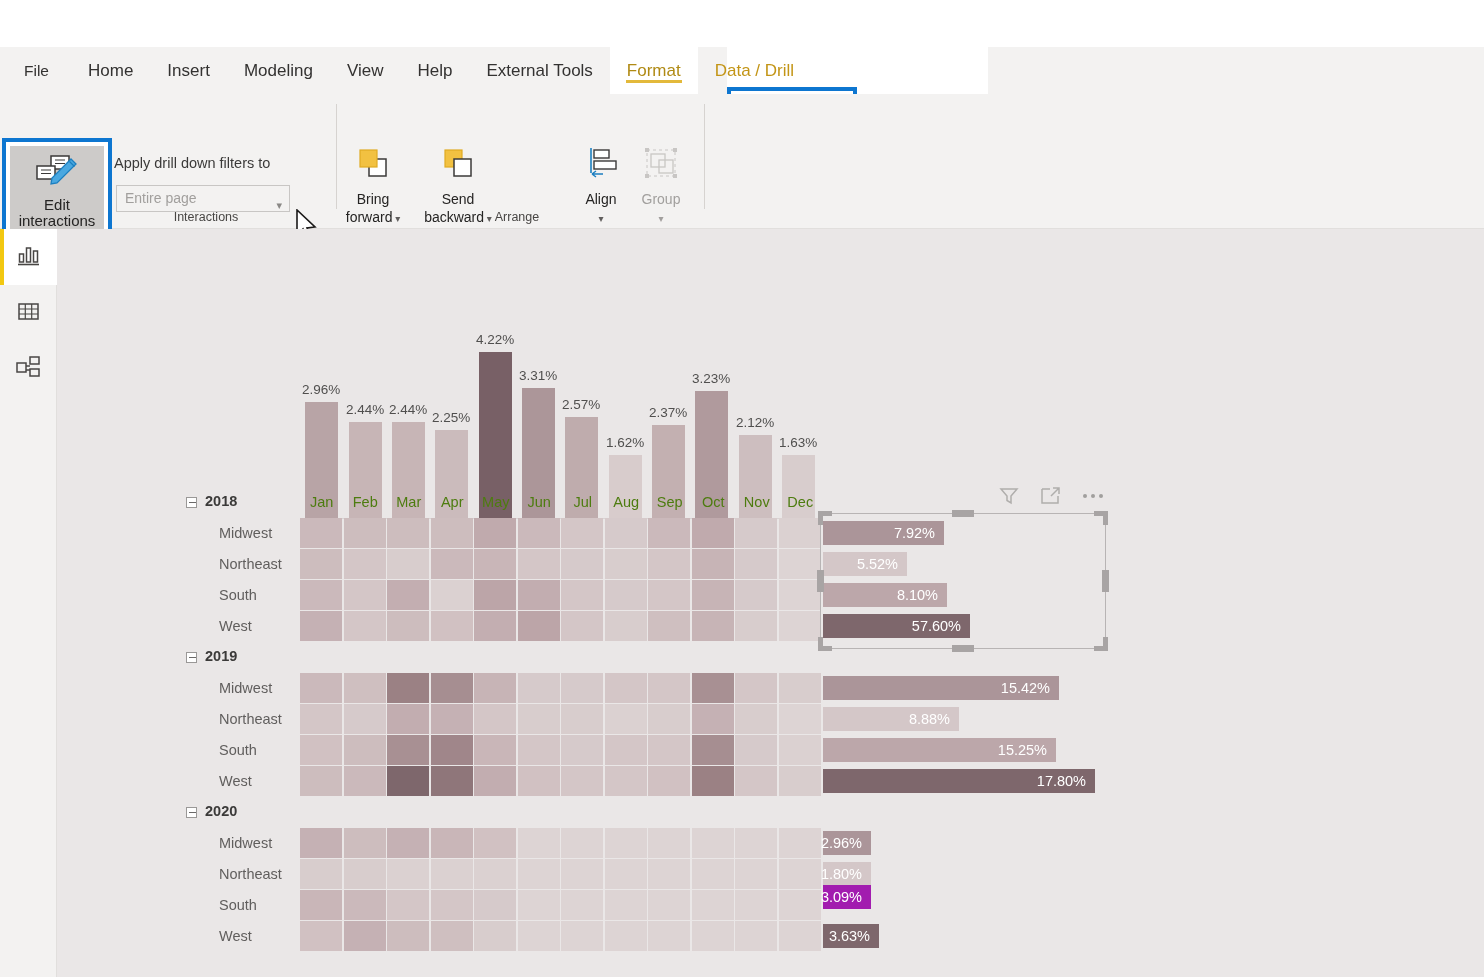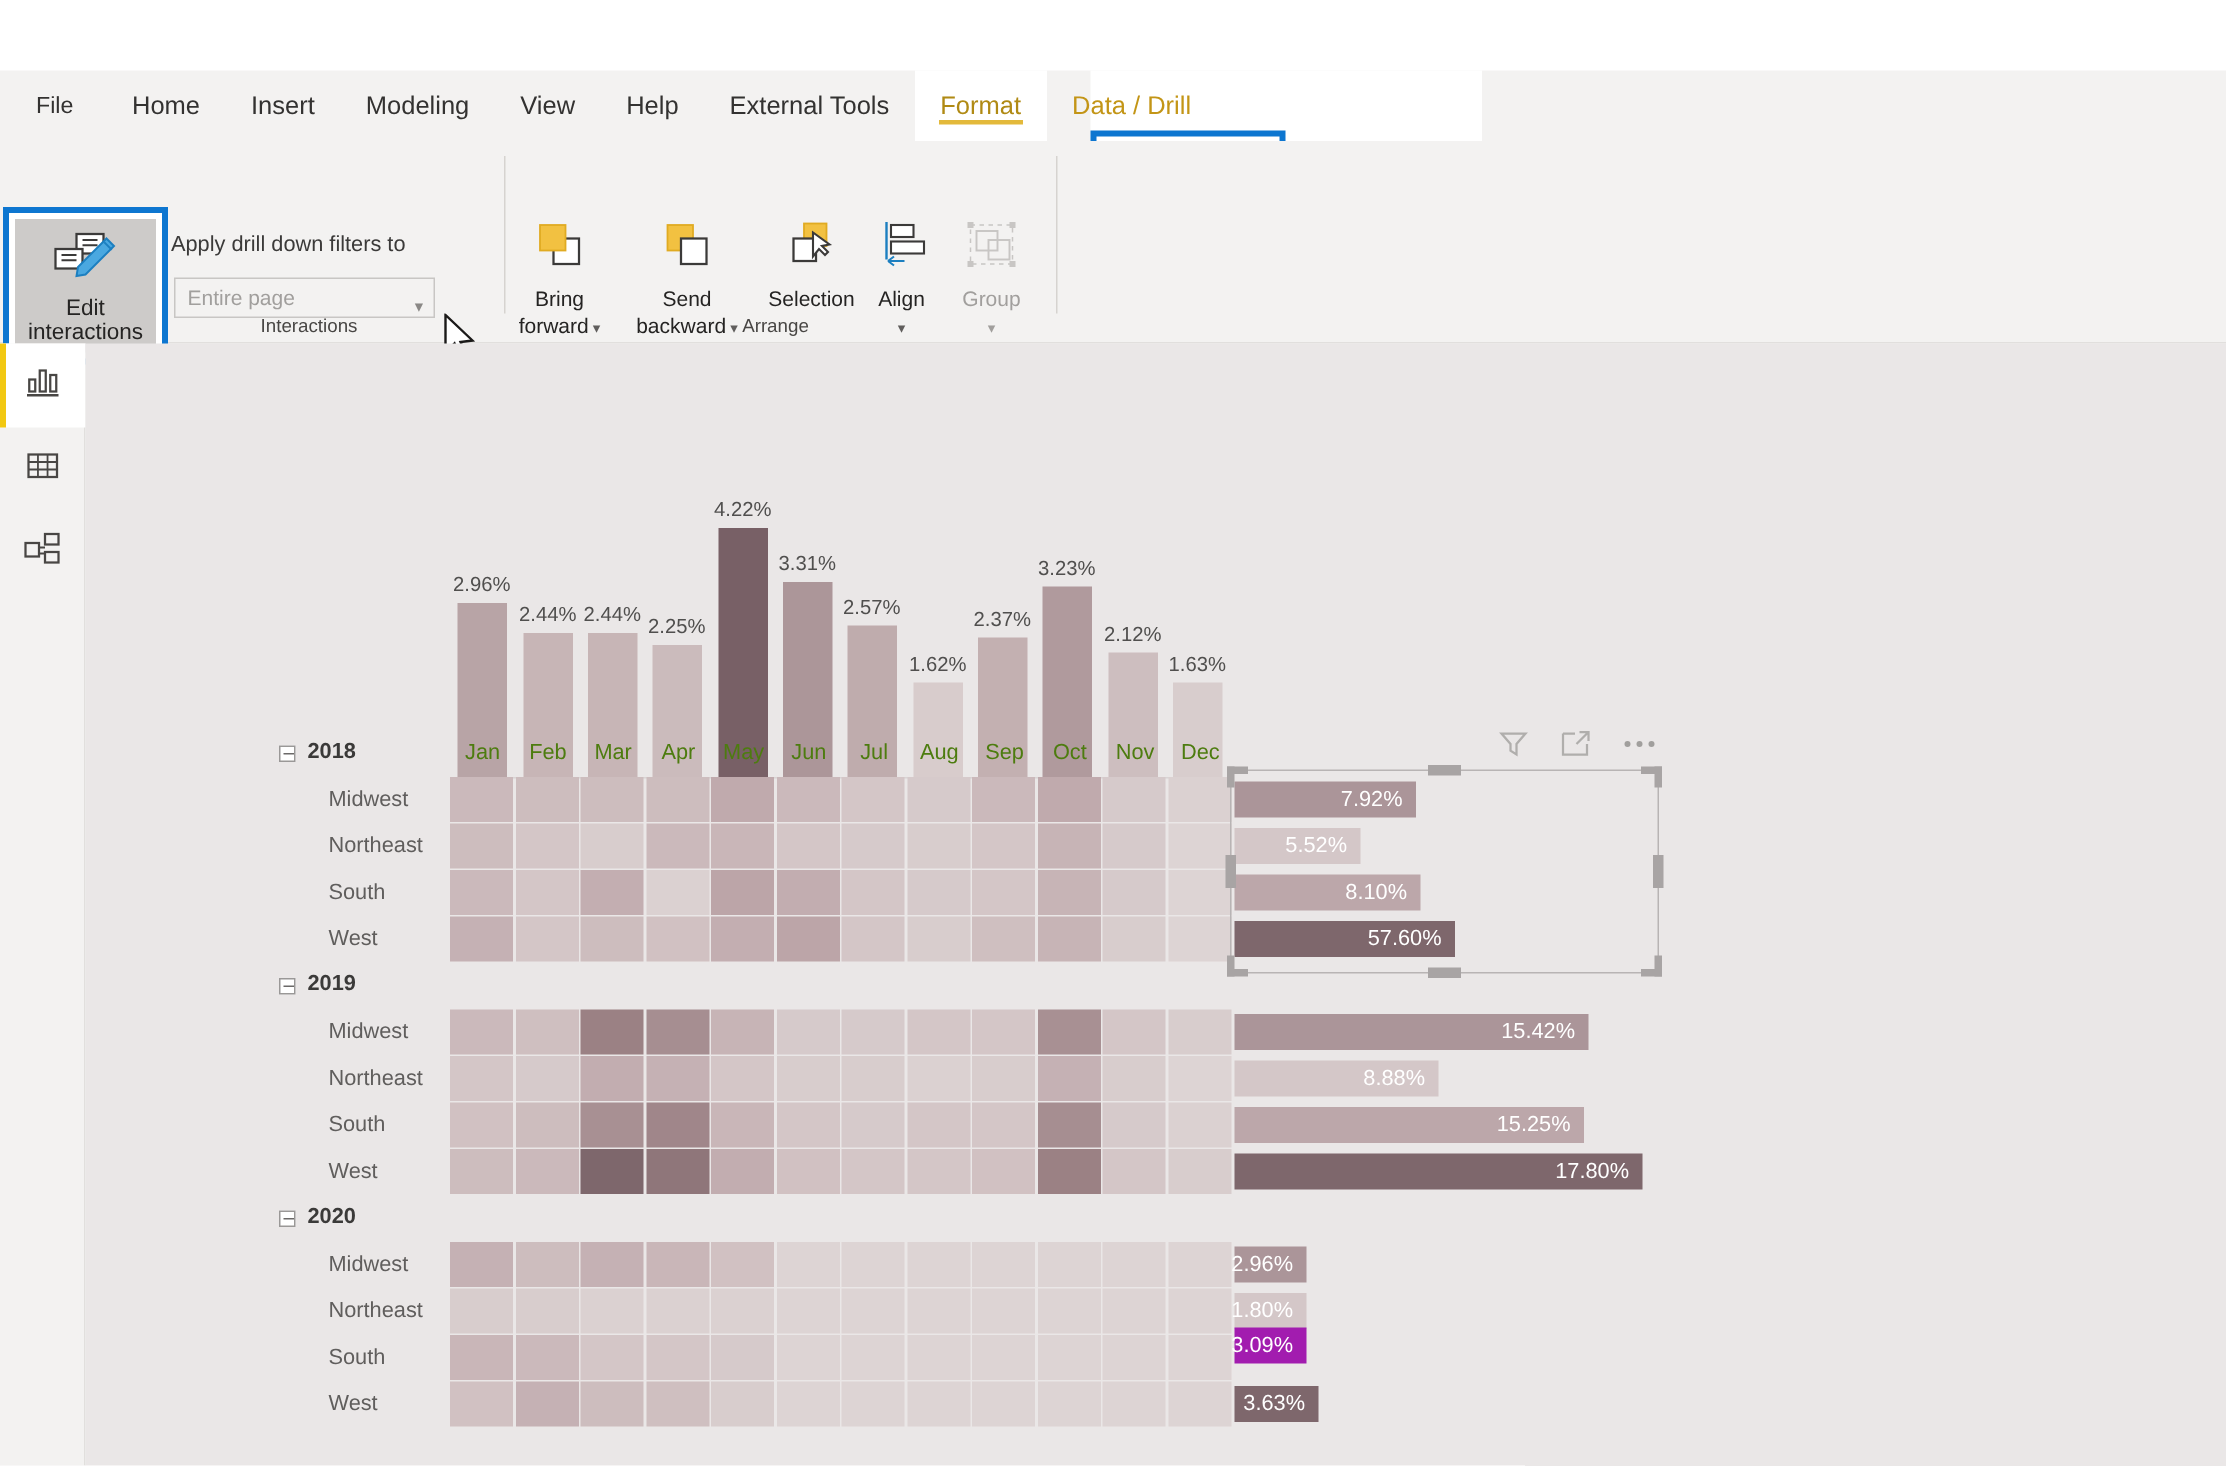--- a/index.html
+++ b/index.html
@@ -258,30 +258,20 @@
             <rect x="8" y="5" width="17" height="17" fill="#f2c141" stroke="#e0ab22" stroke-width="1.2"></rect>
             <rect x="17" y="14" width="17" height="17" fill="#fff" stroke="#3b3a39" stroke-width="1.5"></rect>
           </svg>
         </div>
         <div class="ab-lbl">
           <span>Send</span><br>
           <span>backward</span><span style="font-size:10px;color:#605e5d;"> ▾</span>
         </div>
       </div>
 
-      <div class="arr-btn" style="left:505px;">
-        <div class="arr-ico">
-          <svg width="42" height="40" viewBox="0 0 42 40">
-            <rect x="16" y="4" width="15" height="15" fill="#f2c141" stroke="#e0ab22" stroke-width="1.2"></rect>
-            <rect x="9" y="14" width="15" height="15" fill="#fff" stroke="#3b3a39" stroke-width="1.5"></rect>
-            <path d="M22 10l0 16 4-5 4 4 2-2-4-4 5-1z" fill="#fff" stroke="#3b3a39" stroke-width="1.4"></path>
-          </svg>
-        </div>
-        <div class="ab-lbl">Selection</div>
-      </div>
 
       <div class="arr-btn" style="left:570px; width:62px;">
         <div class="arr-ico">
           <svg width="40" height="40" viewBox="0 0 40 40">
             <rect x="13" y="5" width="15" height="8" fill="#fff" stroke="#3b3a39" stroke-width="1.4"></rect>
             <rect x="13" y="16" width="22" height="8" fill="#fff" stroke="#3b3a39" stroke-width="1.4"></rect>
             <path d="M10 3v25" stroke="#1c7fc0" stroke-width="1.6"></path>
             <path d="M22 29H11m0 0l4-3m-4 3l4 3" fill="none" stroke="#1c7fc0" stroke-width="1.4"></path>
           </svg>
         </div>

